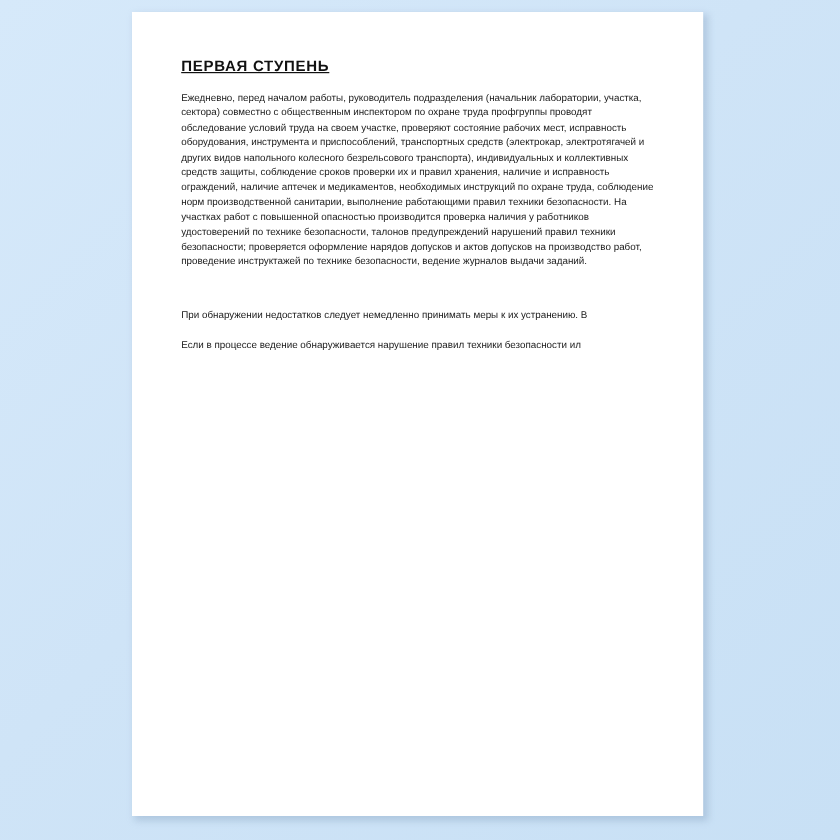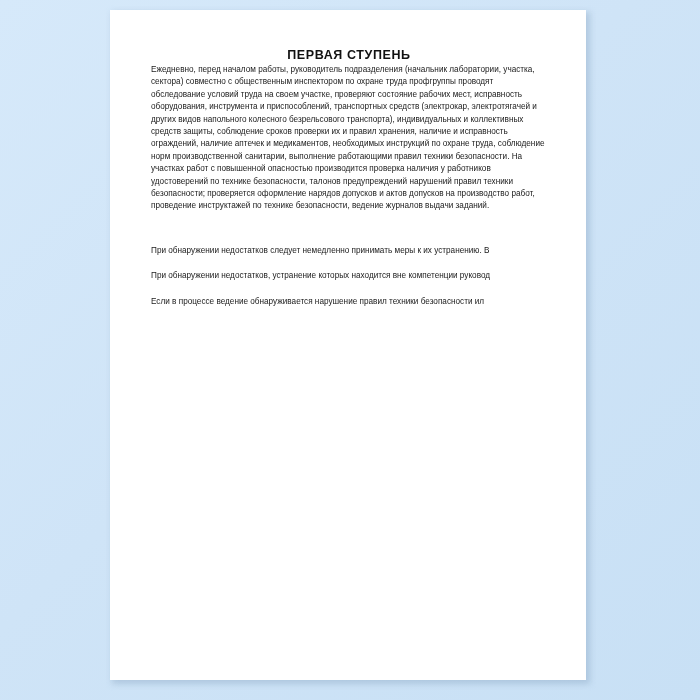--- a/index.html
+++ b/index.html
@@ -38,27 +38,28 @@
     box-sizing: border-box;
     overflow: hidden;
   }
   #doc-body {
     position: absolute;
     left: 41px;
     top: 38px;
     width: 396px;
   }
   .doc-title {
-    text-align: center;
+    text-align: left;
     font-size: 12.5px;
     font-weight: bold;
     color: #111111;
     letter-spacing: 0.6px;
-    margin: 0 0 2px 0;
+    margin: 0 0 14px 0;
     font-family: "Liberation Sans", sans-serif;
+    text-decoration: underline;
   }
   .para {
     font-size: 8.2px;
     line-height: 12.4px;
     color: #1a1a1a;
     text-align: left;
     margin: 0 0 12px 0;
     font-family: "Liberation Sans", sans-serif;
   }
   .para.clipped {
@@ -75,17 +76,16 @@
 </head>
 <body>
 
 <div id="canvas">
   <div id="page-shadow"></div>
   <div id="page">
     <div id="doc-body">
       <h1 class="doc-title">ПЕРВАЯ СТУПЕНЬ</h1>
       <p class="para main">Ежедневно, перед началом работы, руководитель подразделения (начальник лаборатории, участка, сектора) совместно с общественным инспектором по охране труда профгруппы проводят обследование условий труда на своем участке, проверяют состояние рабочих мест, исправность оборудования, инструмента и приспособлений, транспортных средств (электрокар, электротягачей и других видов напольного колесного безрельсового транспорта), индивидуальных и коллективных средств защиты, соблюдение сроков проверки их и правил хранения, наличие и исправность ограждений, наличие аптечек и медикаментов, необходимых инструкций по охране труда, соблюдение норм производственной санитарии, выполнение работающими правил техники безопасности. На участках работ с повышенной опасностью производится проверка наличия у работников удостоверений по технике безопасности, талонов предупреждений нарушений правил техники безопасности; проверяется оформление нарядов допусков и актов допусков на производство работ, проведение инструктажей по технике безопасности, ведение журналов выдачи заданий.</p>
       <p class="para clipped">При обнаружении недостатков следует немедленно принимать меры к их устранению. В</p>
-      <p class="para clipped">При обнаружении недостатков, устранение которых находится вне компетенции руковод</p>
       <p class="para clipped">Если в процессе ведение обнаруживается нарушение правил техники безопасности ил</p>
     </div>
   </div>
 </div>
 
 </body></html>

